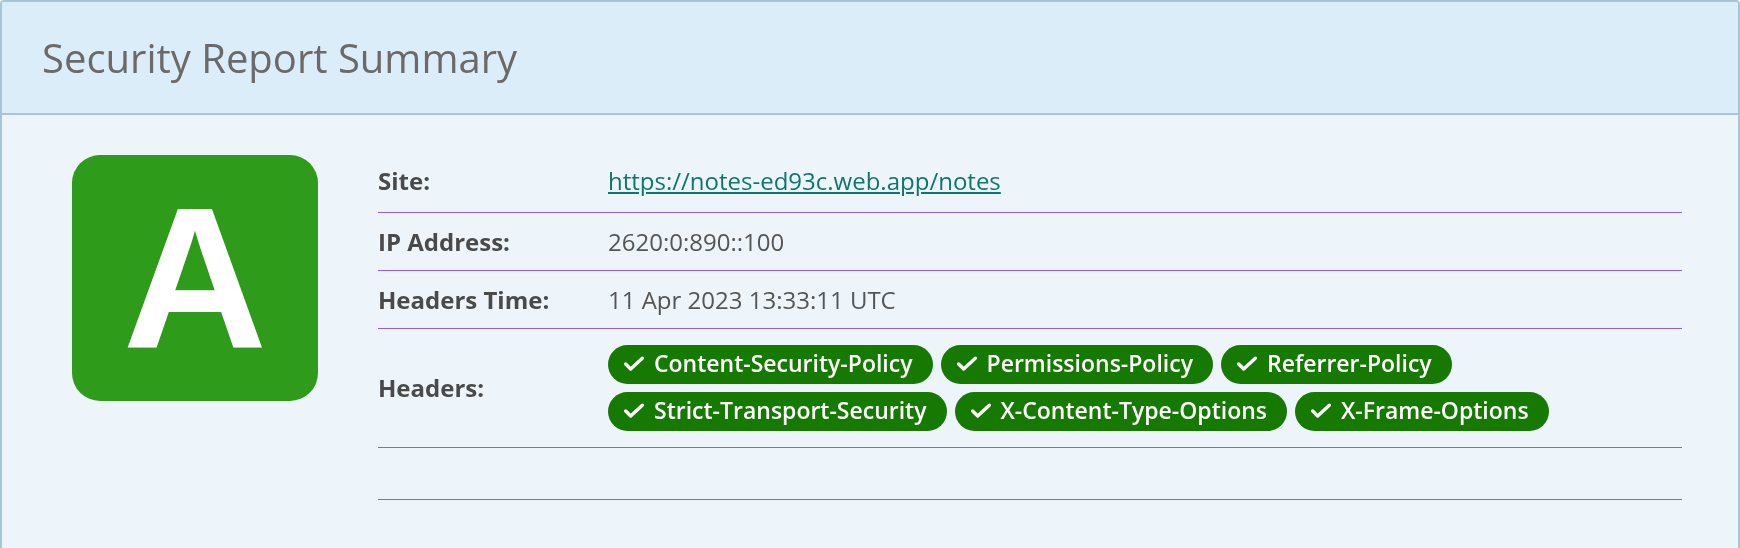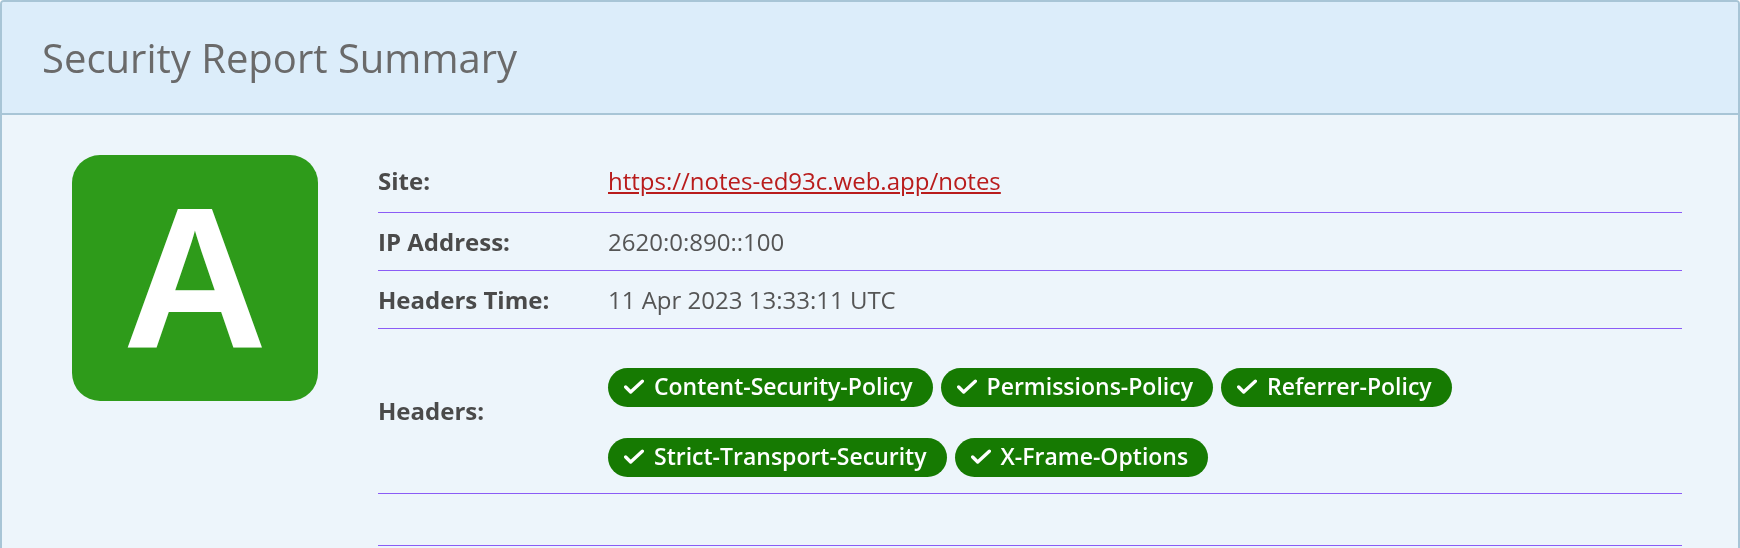--- a/index.html
+++ b/index.html
@@ -70,42 +70,41 @@
       flex-shrink: 0;
       font-weight: 700;
       color: #4a4a4a;
       font-size: 24px;
     }
     .row-value {
       color: #555;
       font-size: 24px;
     }
     .row-value a {
-      color: #b91c1c;
+      color: #0f766e;
       text-decoration: underline;
       text-align: right;
     }
     .pills {
       display: flex;
       flex-wrap: wrap;
       gap: 8px 8px;
       padding: 4px 0;
     }
     .pill {
       background: #167a02;
       color: #ffffff;
       border-radius: 22px;
       padding: 4px 20px 5px 16px;
       display: inline-flex;
       align-items: center;
       gap: 10px;
       font-size: 23px;
       font-weight: 600;
       line-height: 1.3;
-      margin-top: 23px;
     }
     .check-icon {
       width: 20px;
       height: 20px;
       display: inline-flex;
       align-items: center;
       justify-content: center;
       flex-shrink: 0;
     }
     .check-icon svg {
@@ -179,20 +178,28 @@
                   </svg>
                 </span>
                 <span>Strict-Transport-Security</span>
               </span>
               <span class="pill">
                 <span class="check-icon">
                   <svg viewBox="0 0 24 18" xmlns="http://www.w3.org/2000/svg">
                     <path d="M2 9 L8 15 L22 2" stroke="#ffffff" stroke-width="4" fill="none" stroke-linecap="round" stroke-linejoin="round"></path>
                   </svg>
                 </span>
+                <span>X-Content-Type-Options</span>
+              </span>
+              <span class="pill">
+                <span class="check-icon">
+                  <svg viewBox="0 0 24 18" xmlns="http://www.w3.org/2000/svg">
+                    <path d="M2 9 L8 15 L22 2" stroke="#ffffff" stroke-width="4" fill="none" stroke-linecap="round" stroke-linejoin="round"></path>
+                  </svg>
+                </span>
                 <span>X-Frame-Options</span>
               </span>
             </div>
         </div>
       </div>
 
       <div class="row">
       </div>
 
     </div>

